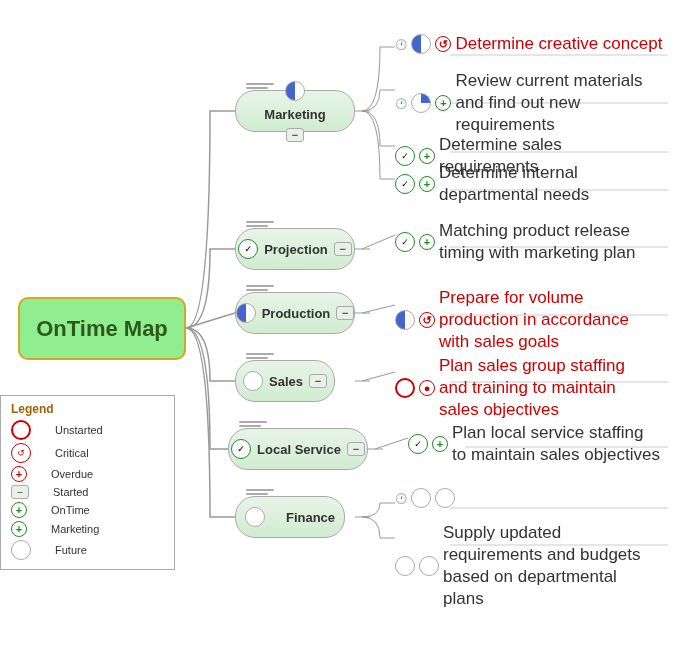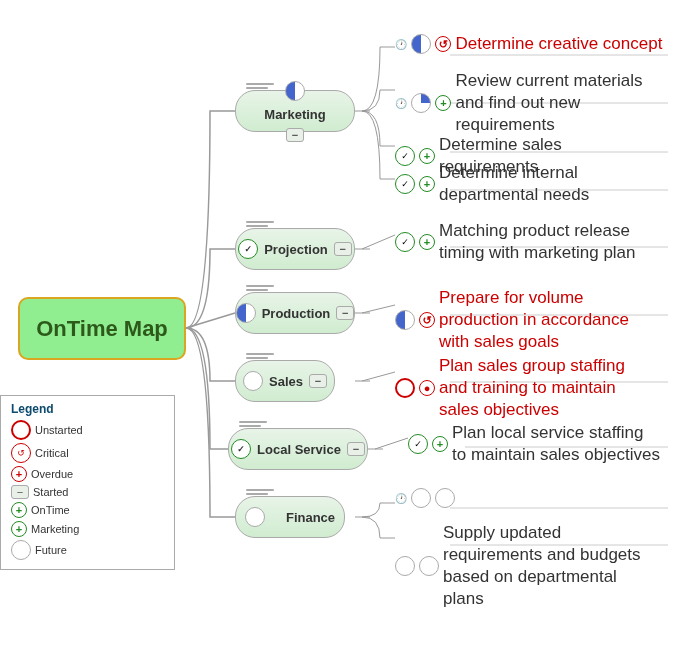--- a/index.html
+++ b/index.html
@@ -148,26 +148,26 @@
       top: 395px;
       width: 175px;
       border: 1px solid #aaa;
       background: #fff;
       padding: 6px 10px;
     }
     .legend-title {
       font-size: 12px;
       font-weight: bold;
       margin-bottom: 4px;
-      color: #0c4a6e;
+      color: #a16207;
     }
     .legend-item {
       display: flex;
       align-items: center;
-      gap: 4px;
+      gap: 24px;
       margin-bottom: 3px;
       font-size: 11px;
       color: #333;
     }
   </style>
 </head>
 <body>
 
 <svg id="main-svg" xmlns="http://www.w3.org/2000/svg">
 

